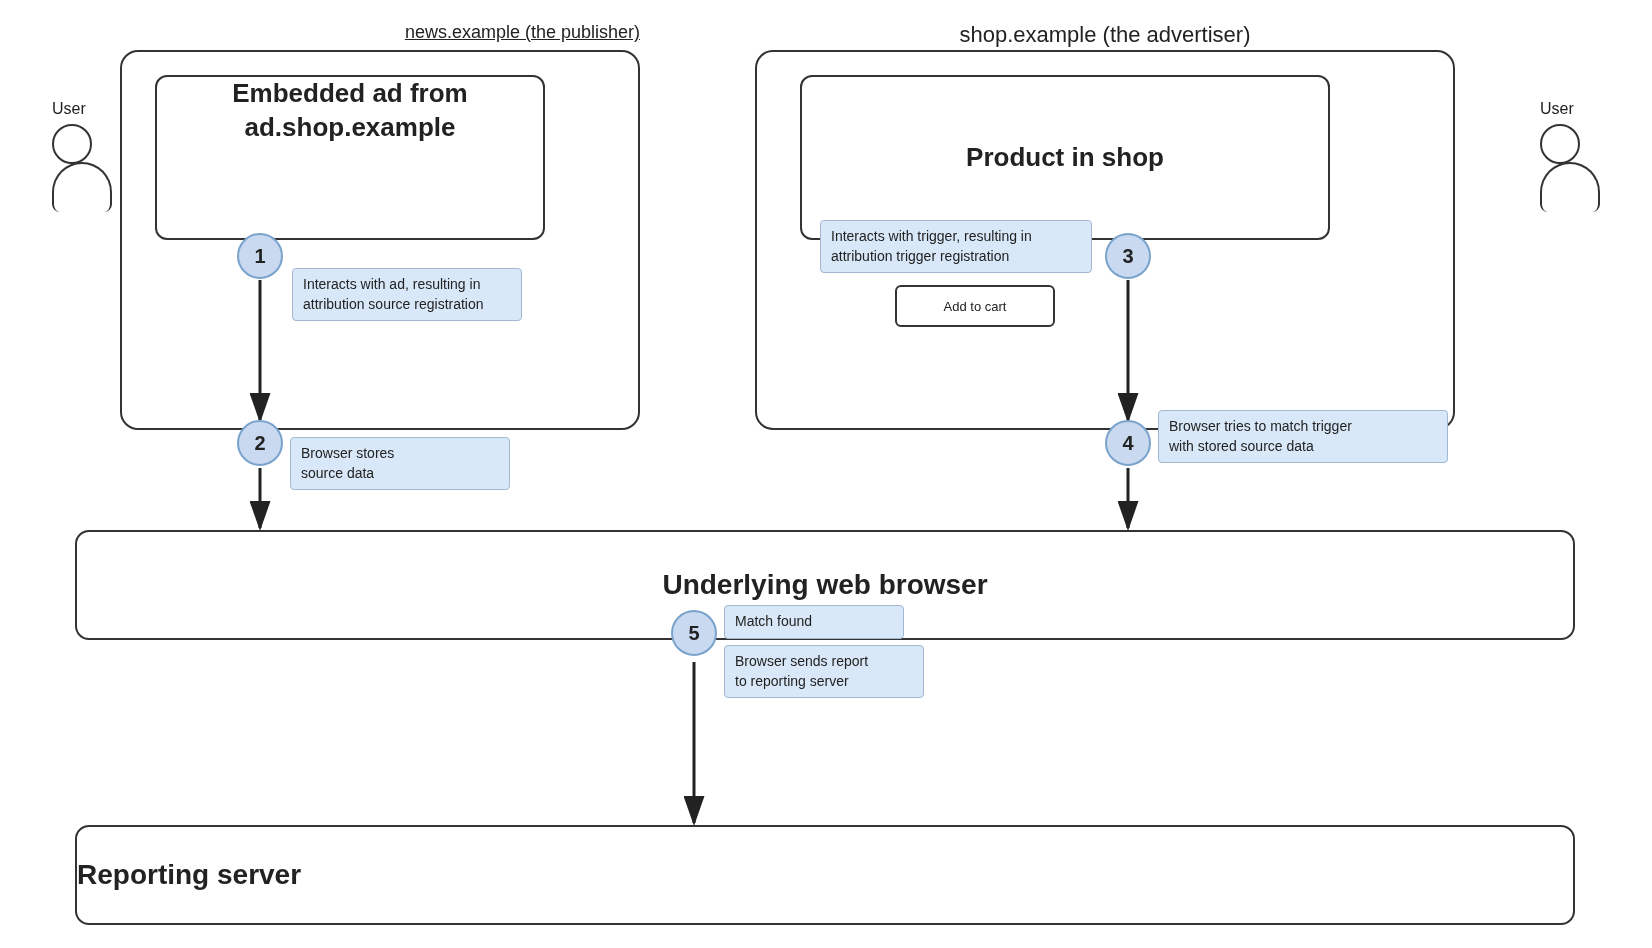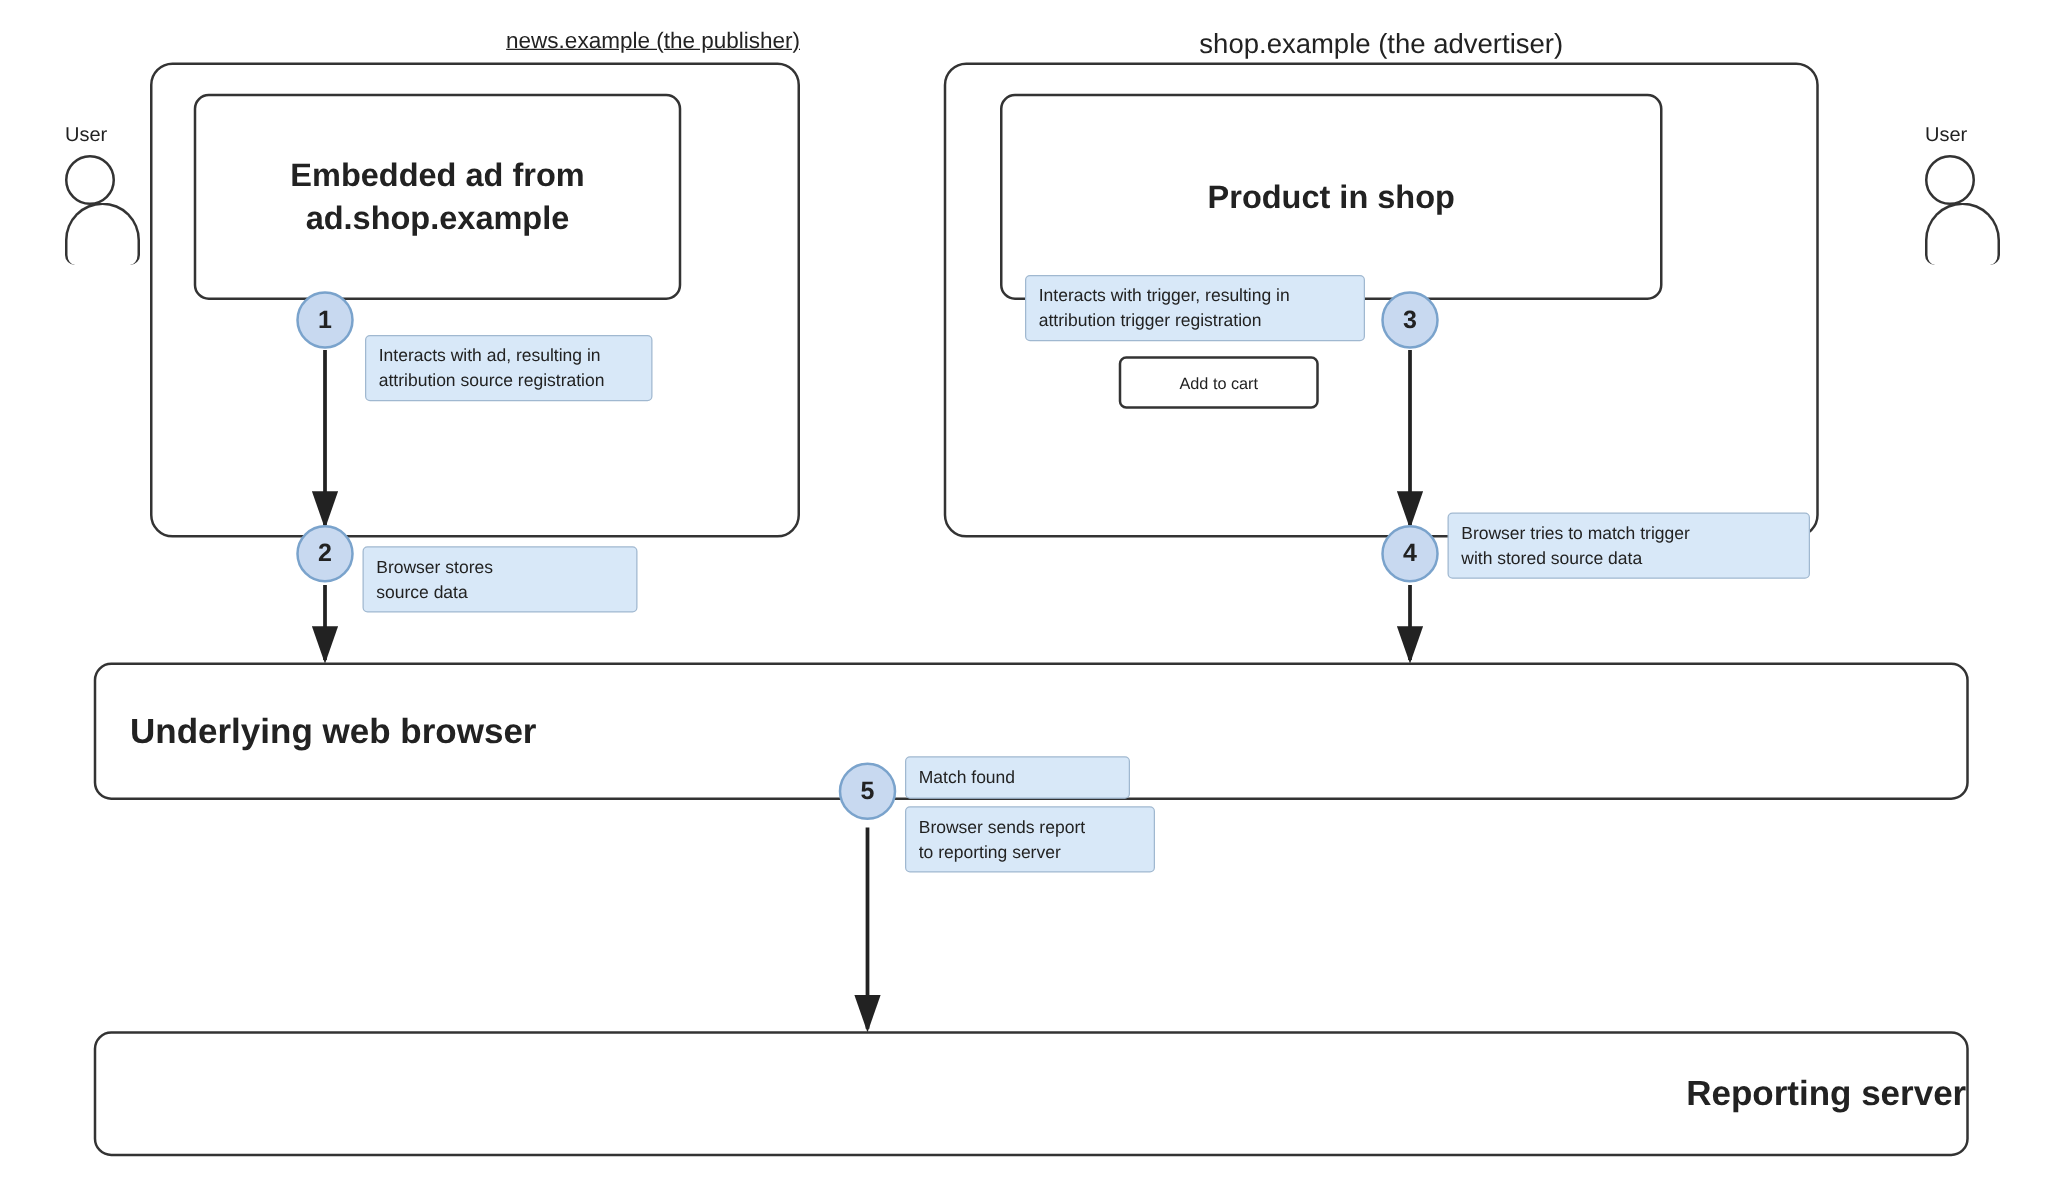--- a/index.html
+++ b/index.html
@@ -41,21 +41,21 @@
     .publisher-inner {
       position: absolute;
       left: 155px;
       top: 75px;
       width: 390px;
       height: 165px;
       border: 2px solid #333;
       border-radius: 12px;
       background: transparent;
       display: flex;
-      align-items: center;
+      align-items: flex-start;
       justify-content: center;
     }
     .publisher-inner-label {
       font-size: 26px;
       font-weight: bold;
       text-align: center;
       color: #222;
       line-height: 1.3;
     }
 
@@ -120,41 +120,41 @@
       position: absolute;
       left: 75px;
       top: 530px;
       width: 1500px;
       height: 110px;
       border: 2px solid #333;
       border-radius: 14px;
       background: transparent;
       display: flex;
       align-items: center;
-      padding-left: 27px;
+      justify-content: center;
     }
     .browser-label {
       font-size: 28px;
       font-weight: bold;
       color: #222;
     }
 
     
     .reporting-box {
       position: absolute;
       left: 75px;
       top: 825px;
       width: 1500px;
       height: 100px;
       border: 2px solid #333;
       border-radius: 14px;
       background: transparent;
       display: flex;
       align-items: center;
-      justify-content: flex-end;
+      justify-content: flex-start;
     }
     .reporting-label {
       font-size: 28px;
       font-weight: bold;
       color: #222;
     }
 
     
     .user-figure {
       position: absolute;

